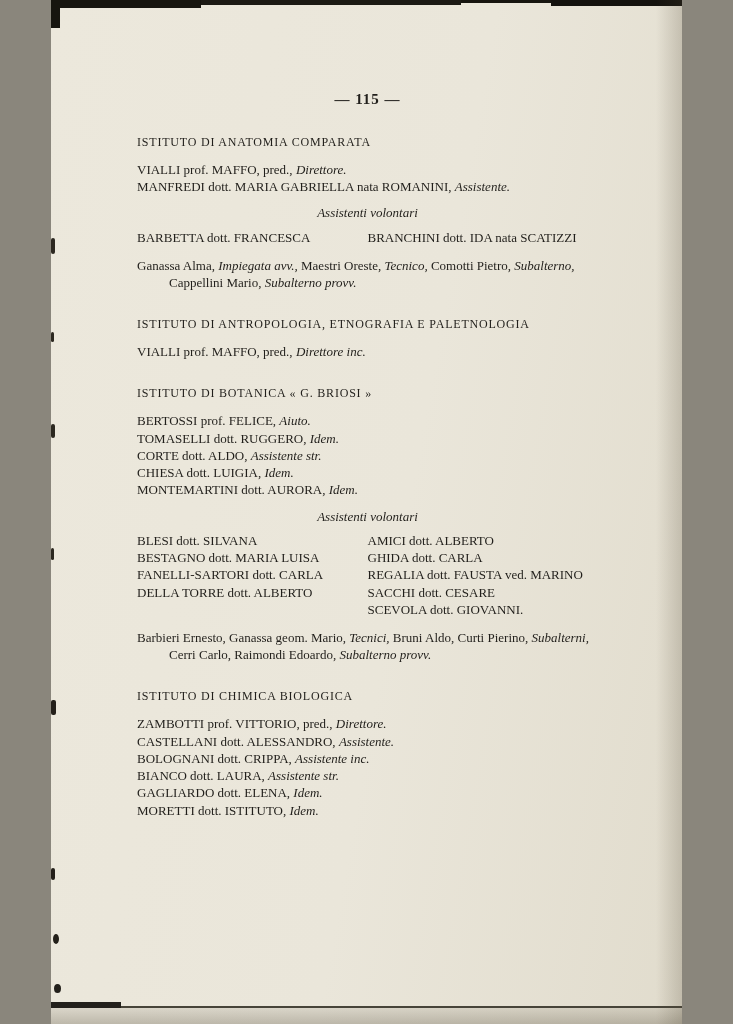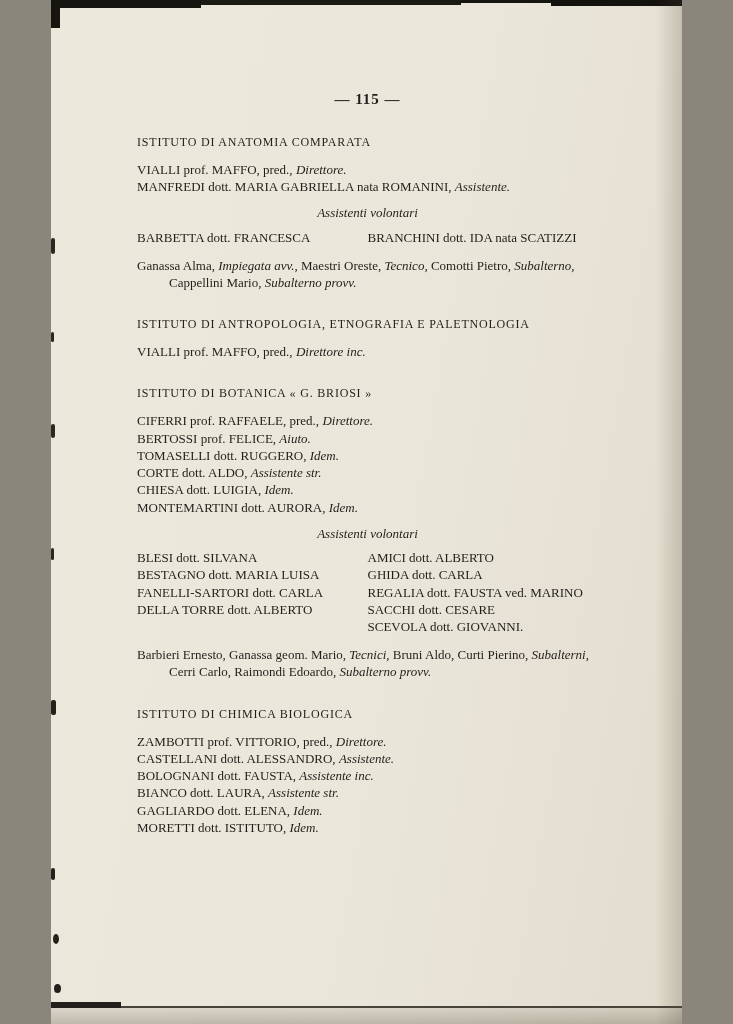--- a/index.html
+++ b/index.html
@@ -142,21 +142,20 @@
     <section>
       <h2 class="inst-heading">ISTITUTO DI ANTROPOLOGIA, ETNOGRAFIA E PALETNOLOGIA</h2>
       <div class="entries">
         <p class="entry"><span>VIALLI prof. MAFFO, pred., </span><i>Direttore inc.</i></p>
       </div>
     </section>
 
     <section>
       <h2 class="inst-heading">ISTITUTO DI BOTANICA « G. BRIOSI »</h2>
       <div class="entries">
-        <p class="entry"><span>CIFERRI prof. RAFFAELE, pred., </span><i>Direttore.</i></p>
         <p class="entry"><span>BERTOSSI prof. FELICE, </span><i>Aiuto.</i></p>
         <p class="entry"><span>TOMASELLI dott. RUGGERO, </span><i>Idem.</i></p>
         <p class="entry"><span>CORTE dott. ALDO, </span><i>Assistente str.</i></p>
         <p class="entry"><span>CHIESA dott. LUIGIA, </span><i>Idem.</i></p>
         <p class="entry"><span>MONTEMARTINI dott. AURORA, </span><i>Idem.</i></p>
       </div>
       <p class="subhead">Assistenti volontari</p>
       <div class="cols">
         <div class="col">
           <p>BLESI dott. SILVANA</p>
@@ -173,21 +172,21 @@
         </div>
       </div>
       <p class="hang"><span>Barbieri Ernesto, Ganassa geom. Mario, </span><i>Tecnici,</i><span> Bruni Aldo, Curti Pierino, </span><i>Subalterni,</i><span> Cerri Carlo, Raimondi Edoardo, </span><i>Subalterno provv.</i></p>
     </section>
 
     <section>
       <h2 class="inst-heading">ISTITUTO DI CHIMICA BIOLOGICA</h2>
       <div class="entries">
         <p class="entry"><span>ZAMBOTTI prof. VITTORIO, pred., </span><i>Direttore.</i></p>
         <p class="entry"><span>CASTELLANI dott. ALESSANDRO, </span><i>Assistente.</i></p>
-        <p class="entry"><span>BOLOGNANI dott. FAUSTA, </span><i>Assistente inc.</i></p>
+        <p class="entry"><span>BOLOGNANI dott. CRIPPA, </span><i>Assistente inc.</i></p>
         <p class="entry"><span>BIANCO dott. LAURA, </span><i>Assistente str.</i></p>
         <p class="entry"><span>GAGLIARDO dott. ELENA, </span><i>Idem.</i></p>
         <p class="entry"><span>MORETTI dott. ISTITUTO, </span><i>Idem.</i></p>
       </div>
     </section>
 
   </div>
 </div>
 
 </body></html>

